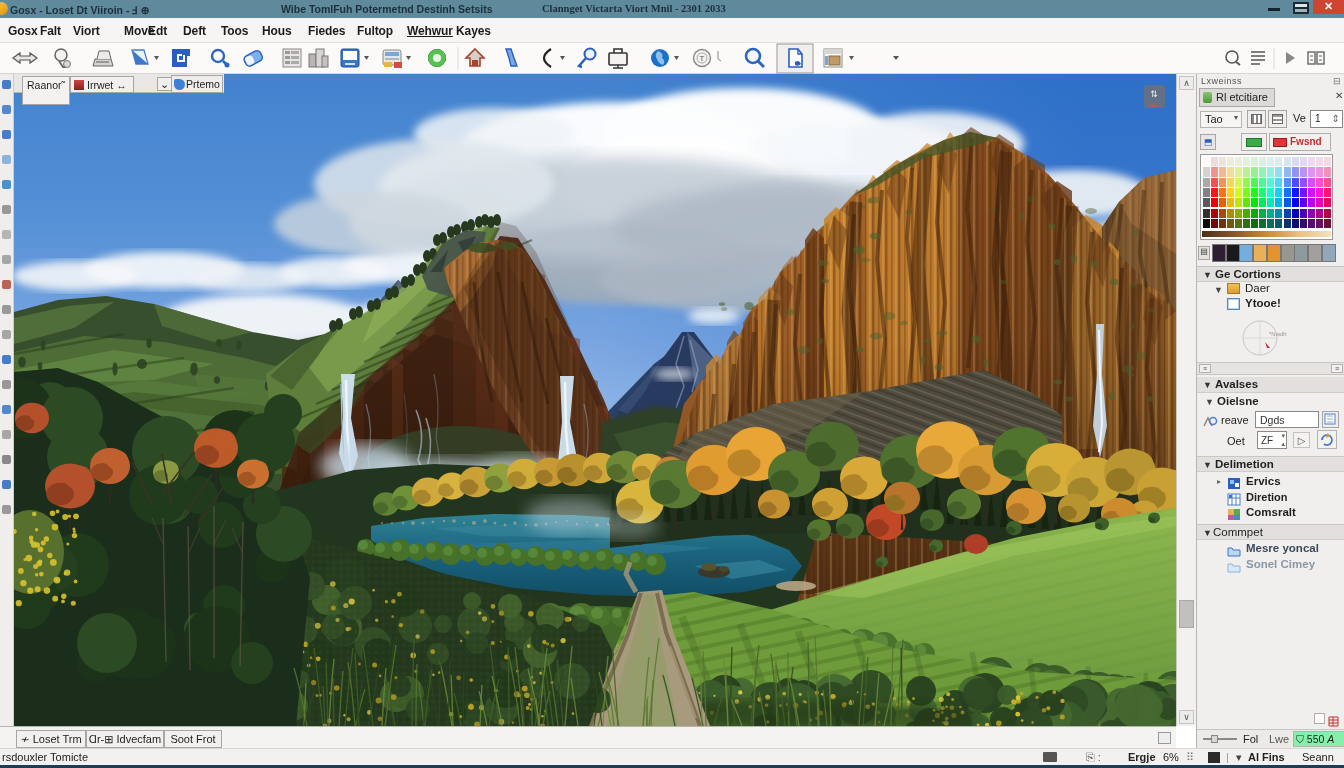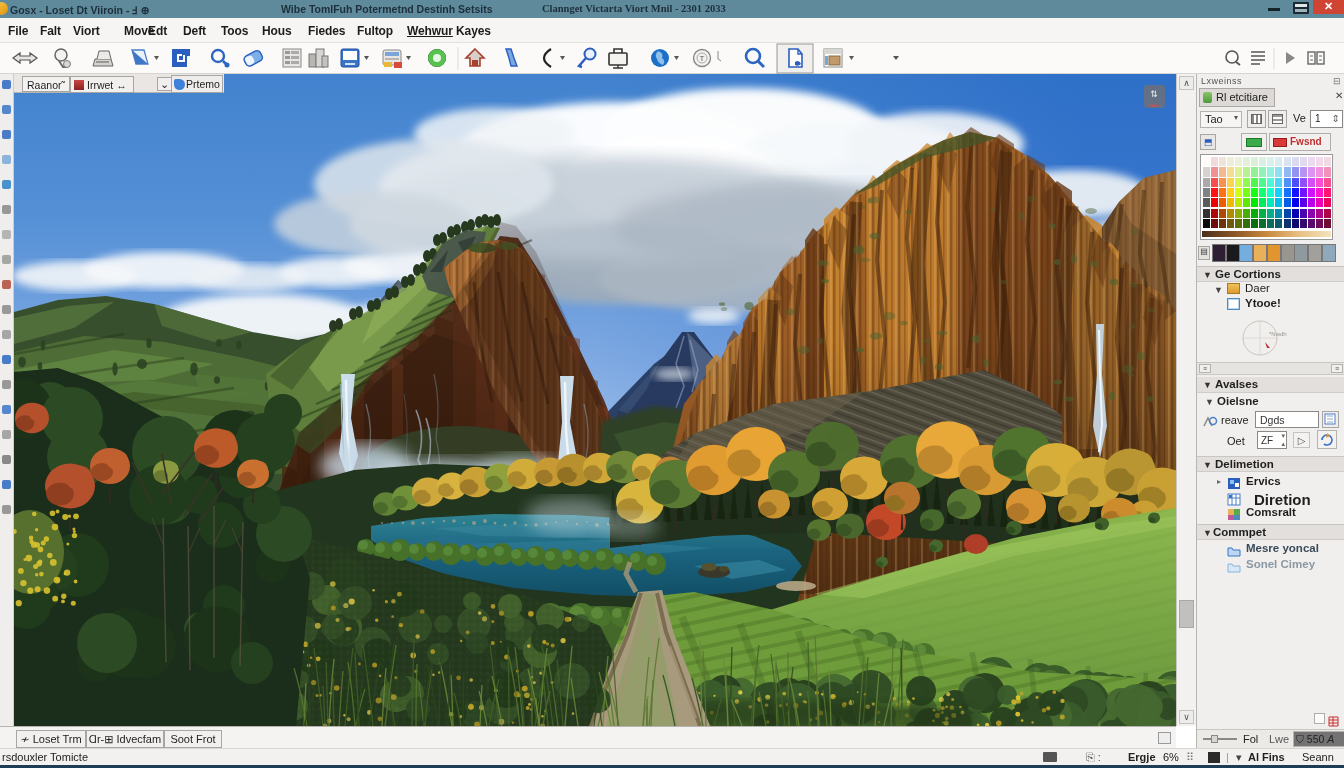--- a/index.html
+++ b/index.html
@@ -23,21 +23,21 @@
 <div class="abs" style="left:10px;top:3px;">Gosx - Loset Dt Viiroin - Ⅎ ⊕</div>
 <div class="abs" style="left:281px;top:3px;">Wibe TomlFuh Potermetnd Destinh Setsits</div>
 <div class="abs" style="left:542px;top:3px;font-family:Liberation Serif, serif;">Clannget Victarta Viort Mnil - 2301 2033</div>
 <div class="abs" style="left:1268px;top:8px;width:12px;height:3px;background:#14242c;"></div>
 <div class="abs" style="left:1293px;top:2px;width:16px;height:12px;background:#1a2a33;border-radius:1px;"></div>
 <div class="abs" style="left:1295px;top:4px;width:12px;height:3px;background:#dfe6ea;"></div>
 <div class="abs" style="left:1295px;top:9px;width:12px;height:3px;background:#9fb2bb;"></div>
 <div class="abs" style="left:1313px;top:0;width:31px;height:14px;background:#cf4433;color:#fff;text-align:center;font-size:11px;line-height:13px;">✕</div>
 </div>
 <div id="menubar">
-<div class="menuitem" style="left:8px;">File</div>
+<div class="menuitem" style="left:8px;">Gosx</div>
 <div class="menuitem" style="left:40px;">Falt</div>
 <div class="menuitem" style="left:73px;">Viort</div>
 <div class="menuitem" style="left:124px;">Move</div>
 <div class="menuitem" style="left:148px;">Edt</div>
 <div class="menuitem" style="left:183px;">Deft</div>
 <div class="menuitem" style="left:221px;">Toos</div>
 <div class="menuitem" style="left:262px;">Hous</div>
 <div class="menuitem" style="left:308px;">Fiedes</div>
 <div class="menuitem" style="left:357px;">Fultop</div>
 <div class="menuitem" style="left:407px;text-decoration:underline;">Wehwur</div>
@@ -190,21 +190,21 @@
 <div class="abs" style="left:2px;top:256px;width:9px;height:9px;background:#999;border-radius:2px;opacity:0.85;"></div>
 <div class="abs" style="left:2px;top:281px;width:9px;height:9px;background:#2a66c2;border-radius:2px;opacity:0.85;"></div>
 <div class="abs" style="left:2px;top:306px;width:9px;height:9px;background:#888;border-radius:2px;opacity:0.85;"></div>
 <div class="abs" style="left:2px;top:331px;width:9px;height:9px;background:#3a74c8;border-radius:2px;opacity:0.85;"></div>
 <div class="abs" style="left:2px;top:356px;width:9px;height:9px;background:#999;border-radius:2px;opacity:0.85;"></div>
 <div class="abs" style="left:2px;top:381px;width:9px;height:9px;background:#777;border-radius:2px;opacity:0.85;"></div>
 <div class="abs" style="left:2px;top:406px;width:9px;height:9px;background:#2a66c2;border-radius:2px;opacity:0.85;"></div>
 <div class="abs" style="left:2px;top:431px;width:9px;height:9px;background:#888;border-radius:2px;opacity:0.85;"></div>
 </div>
 <div id="tabstrip">
-<div class="tb" style="left:8px;top:2px;width:48px;height:16px;line-height:16px;background:#f4f2f0;font-size:10.5px;">Raanor˜</div>
+<div class="tb" style="left:8px;top:2px;width:48px;height:29px;line-height:16px;background:#f4f2f0;font-size:10.5px;">Raanor˜</div>
 <div class="tb" style="left:56px;top:2px;width:64px;height:17px;line-height:16px;font-size:10.5px;">
  <span style="position:absolute;left:3px;top:3px;width:10px;height:10px;background:linear-gradient(#c44,#822);display:inline-block;"></span>
  <span style="position:absolute;left:16px;top:0px;">Irrwet ↔</span>
     </div>
 <div class="tb" style="left:143px;top:3px;width:15px;height:14px;line-height:12px;">⌄</div>
 </div>
 <div class="tb" style="left:171px;top:75px;width:52px;height:18px;line-height:17px;background:#efedeb;z-index:7;">
  <span style="position:absolute;left:2px;top:3px;width:11px;height:11px;background:#3f81d8;border-radius:2px 6px 6px 6px;display:inline-block;"></span>
  <span style="position:absolute;left:14px;top:0px;font-size:10.5px;">Prtemo</span>
   </div>
@@ -446,51 +446,51 @@
         <rect x="1" y="1" width="12" height="11" fill="#2a5fc0"></rect>
         <rect x="3" y="3" width="4" height="4" fill="#8fc0ea"></rect>
         <rect x="8" y="6" width="4" height="4" fill="#fff"></rect>
       </svg></div>
     <div class="abs" style="left:49px;top:401px;font-size:11.5px;font-weight:bold;color:#1e1e1e;">Ervics</div>
     <div class="abs" style="left:30px;top:418px;width:14px;height:13px;"><svg width="14" height="13">
         <rect x="1" y="1" width="12" height="11" fill="#fff" stroke="#4a7ec9"></rect>
         <path d="M1,5 h12 M5,1 v11 M9,1 v11" stroke="#4a7ec9" stroke-width="1"></path>
         <rect x="2" y="2" width="3" height="3" fill="#3a74c8"></rect>
       </svg></div>
-    <div class="abs" style="left:49px;top:417px;font-size:15px;font-weight:bold;color:#1e1e1e;margin-left:8px;">Diretion</div>
+    <div class="abs" style="left:49px;top:417px;font-size:11px;font-weight:bold;color:#1e1e1e;">Diretion</div>
     <div class="abs" style="left:30px;top:433px;width:14px;height:13px;"><svg width="14" height="13">
         <rect x="1" y="1" width="6" height="6" fill="#e8b05a"></rect>
         <rect x="7" y="1" width="6" height="6" fill="#5aaa4a"></rect>
         <rect x="1" y="7" width="6" height="5" fill="#c05a9a"></rect>
         <rect x="7" y="7" width="6" height="5" fill="#4a8ac0"></rect>
       </svg></div>
     <div class="abs" style="left:49px;top:432px;font-size:11.5px;font-weight:bold;color:#1e1e1e;">Comsralt</div>
     <div class="abs" style="left:0px;top:450px;width:148px;height:16px;background:#e2dfdc;border-top:1px solid #c9c7c4;border-bottom:1px solid #cfccc9;">
       <span style="position:absolute;left:6px;top:3px;font-size:9px;color:#333;">▼</span>
-      <span style="position:absolute;left:16px;top:1px;font-size:11.5px;font-weight:bold;color:#1e1e1e;">Commpet</span>
+      <span style="position:absolute;left:16px;top:1px;font-size:11.5px;font-weight:normal;color:#1e1e1e;">Commpet</span>
     </div>
     <div class="abs" style="left:30px;top:469px;width:14px;height:13px;"><svg width="14" height="12">
         <path d="M1,3 L5,3 L6,5 L13,5 L13,11 L1,11 Z" fill="#bcd8f0" stroke="#3a74c8"></path>
       </svg></div>
     <div class="abs" style="left:49px;top:468px;font-size:11.5px;font-weight:bold;color:#3a4a5a;">Mesre yoncal</div>
     <div class="abs" style="left:30px;top:485px;width:14px;height:13px;"><svg width="14" height="12">
         <path d="M1,3 L5,3 L6,5 L13,5 L13,11 L1,11 Z" fill="#d8e8f6" stroke="#8ab4dc"></path>
       </svg></div>
     <div class="abs" style="left:49px;top:484px;font-size:11.5px;font-weight:bold;color:#8a98a4;">Sonel Cimey</div>
     <div class="abs" style="left:117px;top:639px;width:11px;height:11px;background:#fcfbfa;border:1px solid #b0aeab;"></div>
     <div class="abs" style="left:131px;top:639px;width:11px;height:11px;"><svg width="11" height="11">
         <rect x="0" y="0" width="11" height="11" fill="#f6eeea"></rect>
         <path d="M1,1 h9 M1,4 h9 M1,7 h9 M1,10 h9 M1,1 v9 M5,1 v9 M10,1 v9" stroke="#c03030" stroke-width="1"></path>
       </svg></div>
     <div class="abs" style="left:0px;top:655px;width:148px;height:19px;background:#eceae7;border-top:1px solid #c9c7c4;">
       <span style="position:absolute;left:6px;top:8px;width:34px;height:2px;background:#8a8886;"></span>
       <span style="position:absolute;left:14px;top:5px;width:7px;height:8px;background:#d8d6d3;border:1px solid #8a8886;"></span>
       <span style="position:absolute;left:46px;top:3px;font-size:11px;color:#222;">Fol</span>
       <span style="position:absolute;left:72px;top:3px;font-size:11px;color:#555;">Lwe</span>
-      <span style="position:absolute;left:96px;top:1px;width:52px;height:16px;background:#737373;border:1px solid #b5b3b0;font-size:10.5px;color:#222;">
+      <span style="position:absolute;left:96px;top:1px;width:52px;height:16px;background:#86efac;border:1px solid #b5b3b0;font-size:10.5px;color:#222;">
         <i style="font-style:normal;position:absolute;left:2px;top:1px;">⛉ 550 <i style="font-style:italic;">A</i></i>
       </span>
     </div>
   </div>
 <div class="abs" style="left:14px;top:74px;width:1162px;height:652px;z-index:0;overflow:hidden;"><svg width="1162" height="652" viewBox="0 0 1162 652">
       <defs>
 <linearGradient id="sky" x1="0" y1="0" x2="0" y2="1">
  <stop offset="0" stop-color="#4282ce"></stop>
           <stop offset="0.3" stop-color="#5590d6"></stop>
  <stop offset="0.6" stop-color="#7fa9e2"></stop>

